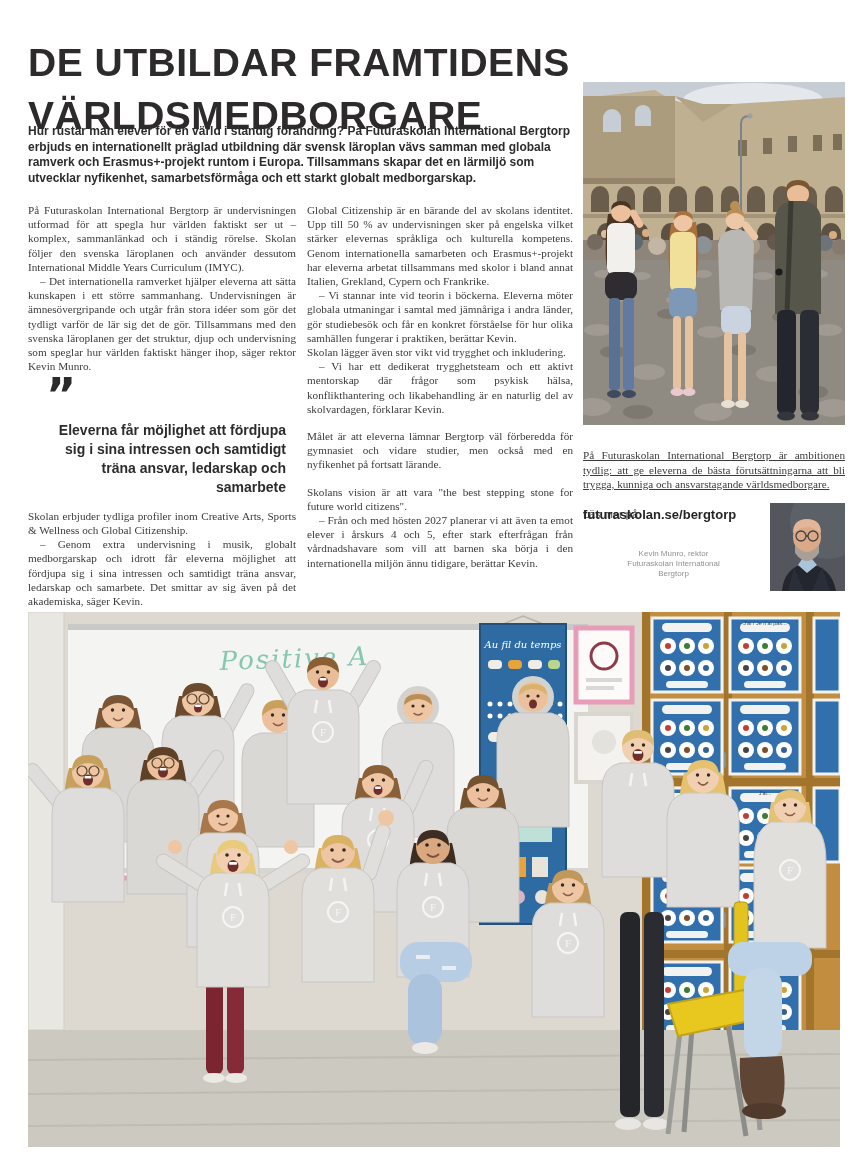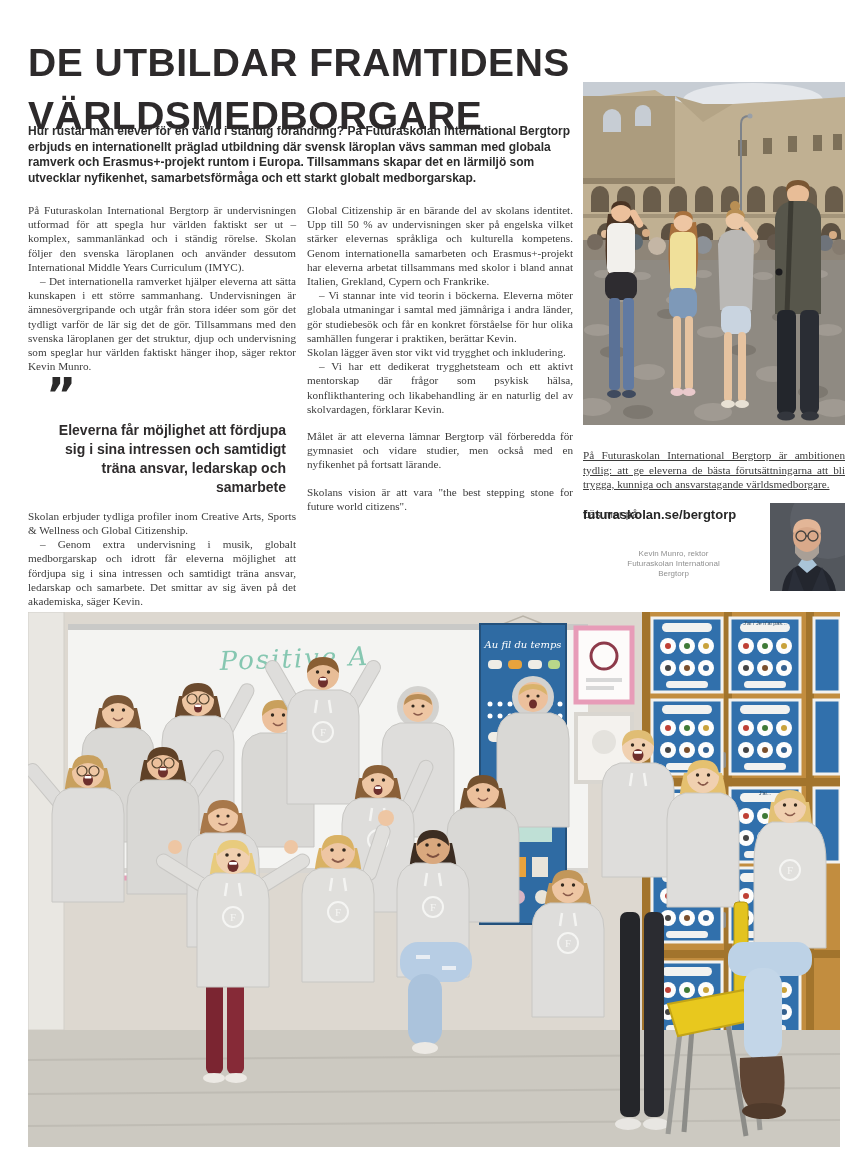--- a/index.html
+++ b/index.html
@@ -60,20 +60,21 @@
     <p class="ind">– Genom extra undervisning i musik, globalt medborgarskap och idrott får eleverna möjlighet att fördjupa sig i sina intressen och samtidigt träna ansvar, ledarskap och samarbete. Det smittar av sig även på det akademiska, säger Kevin.</p>
   </div>
 
   <div class="col col2">
     <p>Global Citizenship är en bärande del av skolans identitet. Upp till 50 % av undervisningen sker på engelska vilket stärker elevernas språkliga och kulturella kompetens. Genom internationella samarbeten och Erasmus+-projekt har eleverna arbetat tillsammans med skolor i bland annat Italien, Grekland, Cypern och Frankrike.</p>
     <p class="ind">– Vi stannar inte vid teorin i böckerna. Eleverna möter globala utmaningar i samtal med jämnåriga i andra länder, gör studiebesök och får en konkret förståelse för hur olika samhällen fungerar i praktiken, berättar Kevin.</p>
     <p>Skolan lägger även stor vikt vid trygghet och inkludering.</p>
     <p class="ind">– Vi har ett dedikerat trygghetsteam och ett aktivt mentorskap där frågor som psykisk hälsa, konflikthantering och likabehandling är en naturlig del av skolvardagen, förklarar Kevin.</p>
     <p class="gap">Målet är att eleverna lämnar Bergtorp väl förberedda för gymnasiet och vidare studier, men också med en nyfikenhet på fortsatt lärande.</p>
     <p class="gap">Skolans vision är att vara "the best stepping stone for future world citizens".</p>
+    <p class="ind">– Från och med hösten 2027 planerar vi att även ta emot elever i årskurs 4 och 5, efter stark efterfrågan från vårdnadshavare som vill att barnen ska börja i den internationella miljön ännu tidigare, berättar Kevin.</p>
   </div>
 
   <svg class="trip" viewBox="0 0 262 343">
     <g>
       <rect x="0" y="0" width="262" height="200" fill="#c7cdd4"></rect>
       <ellipse cx="60" cy="30" rx="55" ry="16" fill="#dde1e6"></ellipse>
       <ellipse cx="170" cy="18" rx="70" ry="17" fill="#e4e7eb"></ellipse>
       <ellipse cx="235" cy="55" rx="45" ry="14" fill="#d7dce2"></ellipse>
       <ellipse cx="110" cy="62" rx="60" ry="13" fill="#d2d8de"></ellipse>
     </g>

